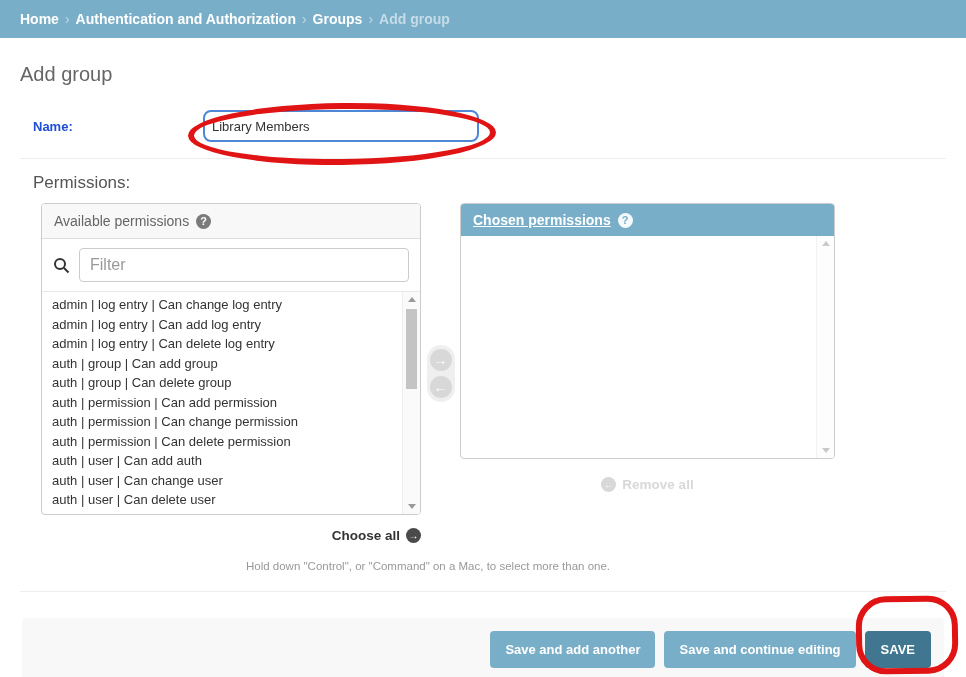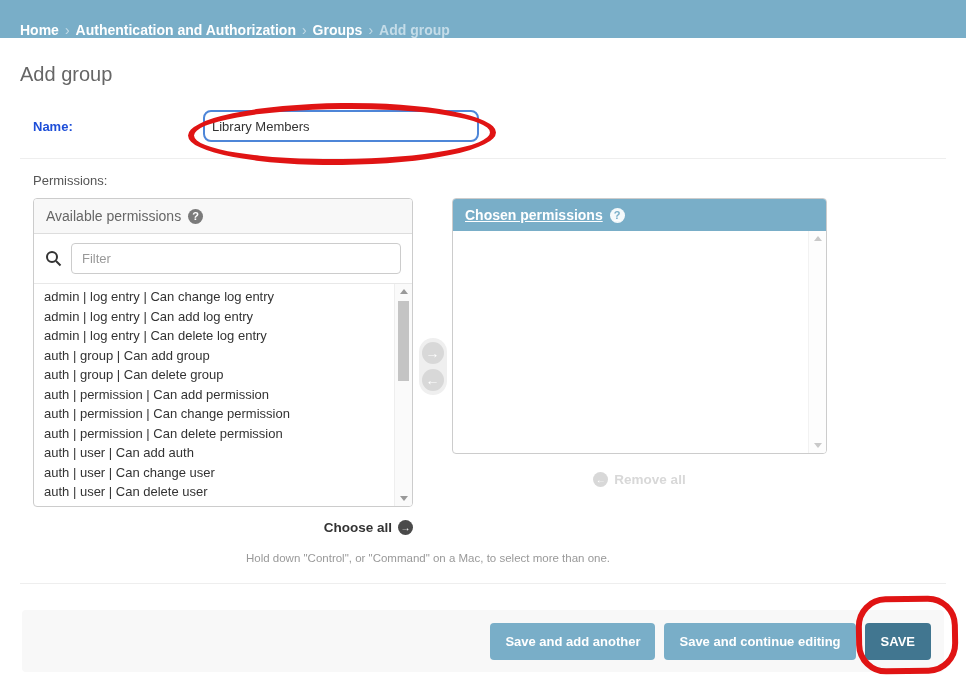--- a/index.html
+++ b/index.html
@@ -3,44 +3,44 @@
 <meta charset="utf-8">
 <style>
   html,body{margin:0;padding:0;}
   body{
     width:966px;height:677px;overflow:hidden;background:#fff;
     font-family:"Liberation Sans",sans-serif;position:relative;
   }
   
   .breadcrumbs{
     background:#79aec8;color:#c4dce8;padding:0 20px;height:38px;
-    display:flex;align-items:flex-end;font-size:14px;font-weight:bold;
+    display:flex;align-items:center;font-size:14px;font-weight:bold;
   }
   .breadcrumbs .crumb{color:#ffffff;text-decoration:none;cursor:pointer;}
   .breadcrumbs .sep{color:rgba(255,255,255,.55);margin:0 6px;font-weight:normal;}
   .breadcrumbs .current{color:#c4dce8;font-weight:bold;}
   
   h1.page-title{margin:25px 20px 18px;font-size:20px;font-weight:400;color:#666;}
   
   .form-row-name{
     margin:0 20px;padding:6px 0 16px 13px;border-bottom:1px solid #eee;
     display:flex;align-items:center;
   }
   .form-row-name label{width:170px;font-size:13px;font-weight:bold;color:#1d4ed8;}
   .name-input{
     width:258px;padding:5px 7px;font-size:13px;color:#333;
     border:2px solid #4e86d8;border-radius:8px;outline:none;height:18px;
   }
   
   .permissions-section{margin:14px 20px 0;padding-left:13px;}
-  .permissions-label{font-size:13px;color:#555;margin:4px 0 10px;}
+  .permissions-label{font-size:17px;color:#555;margin:4px 0 10px;}
   .selector{display:flex;align-items:flex-start;}
   .col{display:flex;flex-direction:column;}
   .box{border:1px solid #ccc;border-radius:4px;overflow:hidden;background:#fff;}
-  .box.available{width:378px;}
+  .box.available{width:378px;margin-left:8px;}
   .box.chosen{width:373px;}
   .sel-header{
     padding:9px 12px;font-size:14px;color:#666;background:#f8f8f8;
     border-bottom:1px solid #ddd;display:flex;align-items:center;gap:7px;
   }
   .chosen-header{
     padding:8px 12px;font-size:14px;color:#fff;font-weight:bold;background:#79aec8;
     display:flex;align-items:center;gap:7px;text-decoration:underline;
   }
   .help-icon{
@@ -49,21 +49,21 @@
     justify-content:center;line-height:1;flex:0 0 auto;
   }
   .help-icon.on-blue{background:rgba(255,255,255,.92);color:#79aec8;}
   .filter-row{
     padding:9px 11px;display:flex;align-items:center;gap:9px;
     border-bottom:1px solid #e8e8e8;
   }
   .search-icon{flex:0 0 auto;display:inline-flex;}
   .filter-input{
     flex:1;border:1px solid #ccc;border-radius:4px;padding:7px 10px;
-    font-size:13px;color:#14532d;outline:none;min-width:0;
+    font-size:16px;color:#14532d;outline:none;min-width:0;
   }
   .filter-input::placeholder{color:#999;}
   .sel-list{height:222px;display:flex;overflow:hidden;}
   .sel-items{flex:1;padding-top:3px;overflow:hidden;}
   .sel-item{padding:0 10px;font-size:13px;line-height:19.5px;color:#333;white-space:nowrap;cursor:default;}
   
   .vscroll{
     width:17px;background:#fafafa;border-left:1px solid #eee;position:relative;
     display:flex;flex-direction:column;align-items:center;justify-content:space-between;
     padding:5px 0;flex:0 0 auto;

